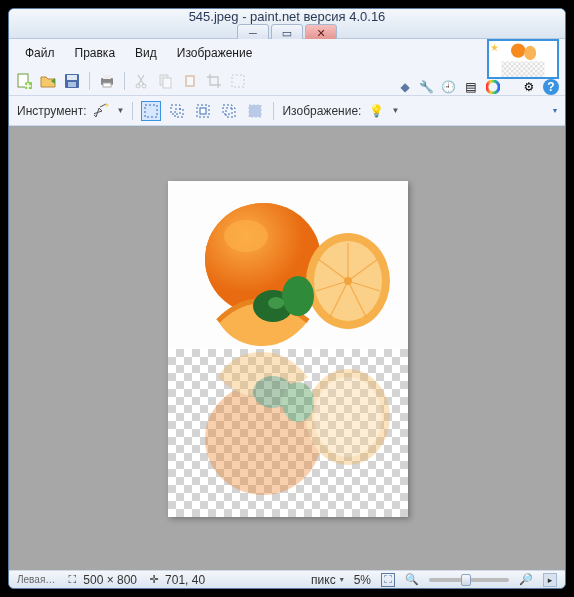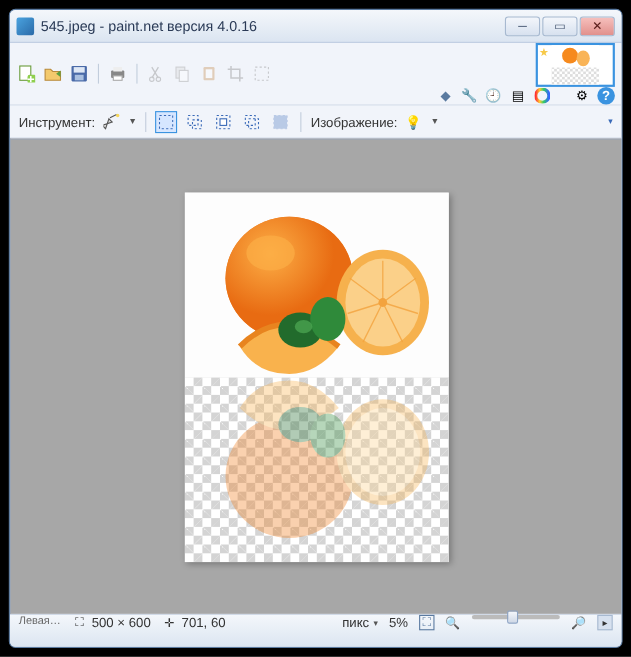--- a/index.html
+++ b/index.html
@@ -1,18 +1,18 @@
 <!DOCTYPE html>
 <html><head>
 <meta charset="utf-8">
 <style>
 * { box-sizing: border-box; margin: 0; padding: 0; font-family: "Segoe UI", Tahoma, sans-serif; font-size: 12px; }
 body { background: #000; width: 574px; height: 597px; padding: 8px; }
 .window { width: 558px; height: 581px; background: #e8ecf4; border: 1px solid #5a7aa0; border-radius: 6px; box-shadow: 0 0 8px rgba(0,0,0,0.6); display: flex; flex-direction: column; overflow: hidden; }
-.titlebar { height: 30px; background: linear-gradient(#f4f7fb, #dbe5f1); display: flex; align-items: center; padding: 0 6px; border-bottom: 1px solid #b8c8de; }
+.titlebar { height: 30px; background: linear-gradient(#f4f7fb, #dbe5f1); display: flex; align-items: center; padding: 0 6px; border-bottom: 1px solid #b8c8de; flex-direction: column; }
 .titlebar .app-icon { width: 16px; height: 16px; background: linear-gradient(135deg,#4aa3df,#2a6aa8); border-radius: 2px; margin-right: 6px; }
 .titlebar .title { flex: 1; color: #2a3a56; font-size: 13px; }
 .win-btns { display: flex; gap: 2px; }
 .win-btn { width: 32px; height: 18px; background: linear-gradient(#f3f6fb,#d7e1ef); border: 1px solid #a7b9d0; border-radius: 3px; display: flex; align-items: center; justify-content: center; color: #3b4c68; font-size: 11px; cursor: pointer; }
 .win-btn.close { background: linear-gradient(#f6c0bd,#e1908c); color: #5b1f1c; }
 .chrome-row { background: #f1f4fa; border-bottom: 1px solid #cfd8e6; }
 .menu-row { display: flex; align-items: center; height: 28px; padding-left: 6px; }
 .menu-item { padding: 4px 10px; color: #1a1a1a; cursor: pointer; }
 .thumb-area { margin-left: auto; width: 72px; height: 60px; border: 2px solid #3a93e0; background: #fff; margin-right: 6px; position: relative; overflow: hidden; }
 .thumb-area .star { position: absolute; top: 1px; left: 1px; color: #f7c948; font-size: 10px; }
@@ -33,21 +33,21 @@
 .canvas-area { flex: 1; background: #a7a7a7; display: flex; align-items: center; justify-content: center; position: relative; overflow: hidden; border-top: 1px solid #9da6b3; border-left: 1px solid #9da6b3; }
 .doc { width: 240px; height: 336px; background: #fff; box-shadow: 2px 2px 6px rgba(0,0,0,0.3); position: relative; overflow: hidden; }
 .checker { position: absolute; inset: 50% 0 0 0; background-image:
   linear-gradient(45deg,#d4d4d4 25%,transparent 25%),
   linear-gradient(-45deg,#d4d4d4 25%,transparent 25%),
   linear-gradient(45deg,transparent 75%,#d4d4d4 75%),
   linear-gradient(-45deg,transparent 75%,#d4d4d4 75%);
   background-size: 16px 16px; background-position: 0 0,0 8px,8px -8px,-8px 0; }
 .orange-svg { position: absolute; top: 0; left: 0; width: 100%; height: 50%; }
 .reflection { position: absolute; top: 50%; left: 0; width: 100%; height: 50%; transform: scaleY(-1); opacity: 0.35; }
-.statusbar { height: 30px; background: linear-gradient(#f4f7fb,#dbe5f1); border-top: 1px solid #cfd8e6; display: flex; align-items: flex-start; padding: 0 8px; gap: 10px; color: #333; }
+.statusbar { height: 18px; background: linear-gradient(#f4f7fb,#dbe5f1); border-top: 1px solid #cfd8e6; display: flex; align-items: center; padding: 0 8px; gap: 10px; color: #333; }
 .sb-item { display: flex; align-items: center; gap: 4px; }
 .sb-icon { width: 14px; height: 14px; display: inline-flex; align-items: center; justify-content: center; font-size: 11px; }
 .slider { width: 80px; height: 4px; background: #bbb; border-radius: 2px; position: relative; cursor: pointer; }
 .slider .thumb { position: absolute; left: 32px; top: -4px; width: 10px; height: 12px; background: linear-gradient(#f4f7fb,#cfd8e6); border: 1px solid #8da4c4; border-radius: 2px; }
 .scroll-arrow { width: 14px; height: 14px; background: #d7e1ef; border: 1px solid #a7b9d0; display: flex; align-items: center; justify-content: center; font-size: 9px; cursor: pointer; }
 .right-side { display: flex; flex-direction: column; height: 56px; }
 </style>
 </head>
 <body>
 
@@ -58,20 +58,26 @@
     <div class="win-btns">
       <div class="win-btn">─</div>
       <div class="win-btn">▭</div>
       <div class="win-btn close">✕</div>
     </div>
   </div>
 
   <div class="chrome-row">
     <div class="menu-wrap">
       <div class="menu-left">
+        <div class="menu-row">
+          <div class="menu-item">Файл</div>
+          <div class="menu-item">Правка</div>
+          <div class="menu-item">Вид</div>
+          <div class="menu-item">Изображение</div>
+        </div>
         <div class="icon-row">
           <div class="tb-icon">
               <svg width="16" height="16">
                 <rect x="2" y="1" width="10" height="13" fill="#fff" stroke="#6a9c3b"></rect>
                 <rect x="9" y="9" width="8" height="8" fill="#8fcf4f" rx="2"></rect>
                 <path d="M12 10 v6 M9 13 h6" stroke="#fff" stroke-width="1.4"></path>
               </svg>
             </div>
           <div class="tb-icon">
               <svg width="16" height="16">
@@ -255,25 +261,25 @@
         <ellipse cx="105" cy="125" rx="20" ry="16" fill="#226b2c"></ellipse>
         <ellipse cx="130" cy="115" rx="16" ry="20" fill="#2f8a3a"></ellipse>
       </svg>
     </div>
   </div>
 
   <div class="statusbar">
     <span class="sb-item" style="font-size:10px;color:#666">Левая…</span>
     <span class="sb-item">
       <span class="sb-icon">⛶</span>
-      <span>500 × 600</span>
+      <span>500 × 800</span>
     </span>
     <span class="sb-item">
       <span class="sb-icon">✛</span>
-      <span>701, 60</span>
+      <span>701, 40</span>
     </span>
     <div style="flex:1"></div>
     <span class="sb-item">
       <span>пикс</span>
       <span class="dd-arrow">▾</span>
     </span>
     <span class="sb-item">5%</span>
     <span class="sb-icon" style="border:1px solid #5a7aa0;width:14px;height:14px;color:#5a7aa0">⛶</span>
     <span class="sb-icon">🔍</span>
     <div class="slider">

